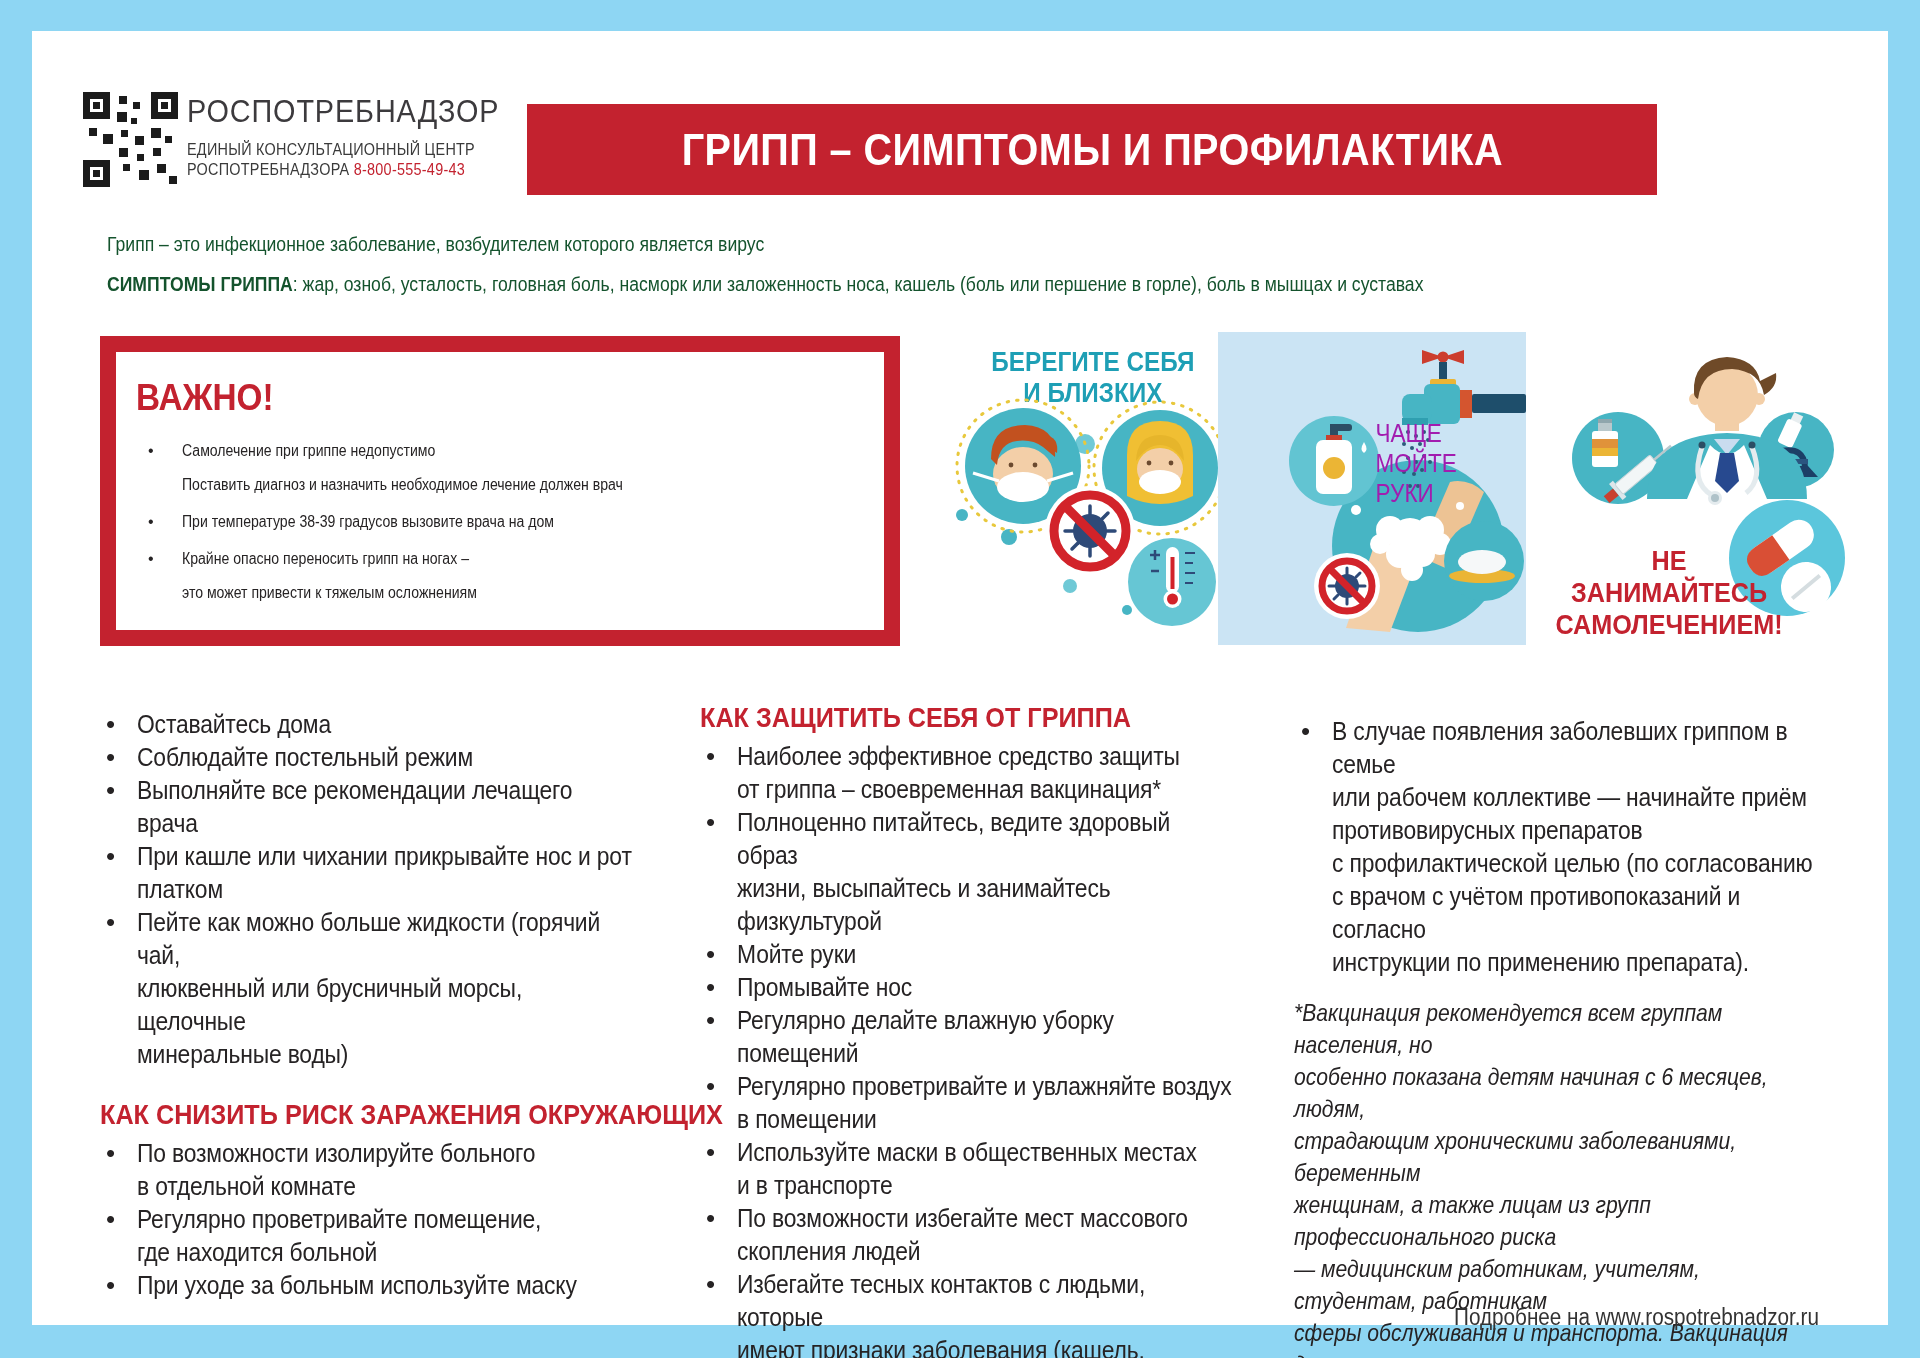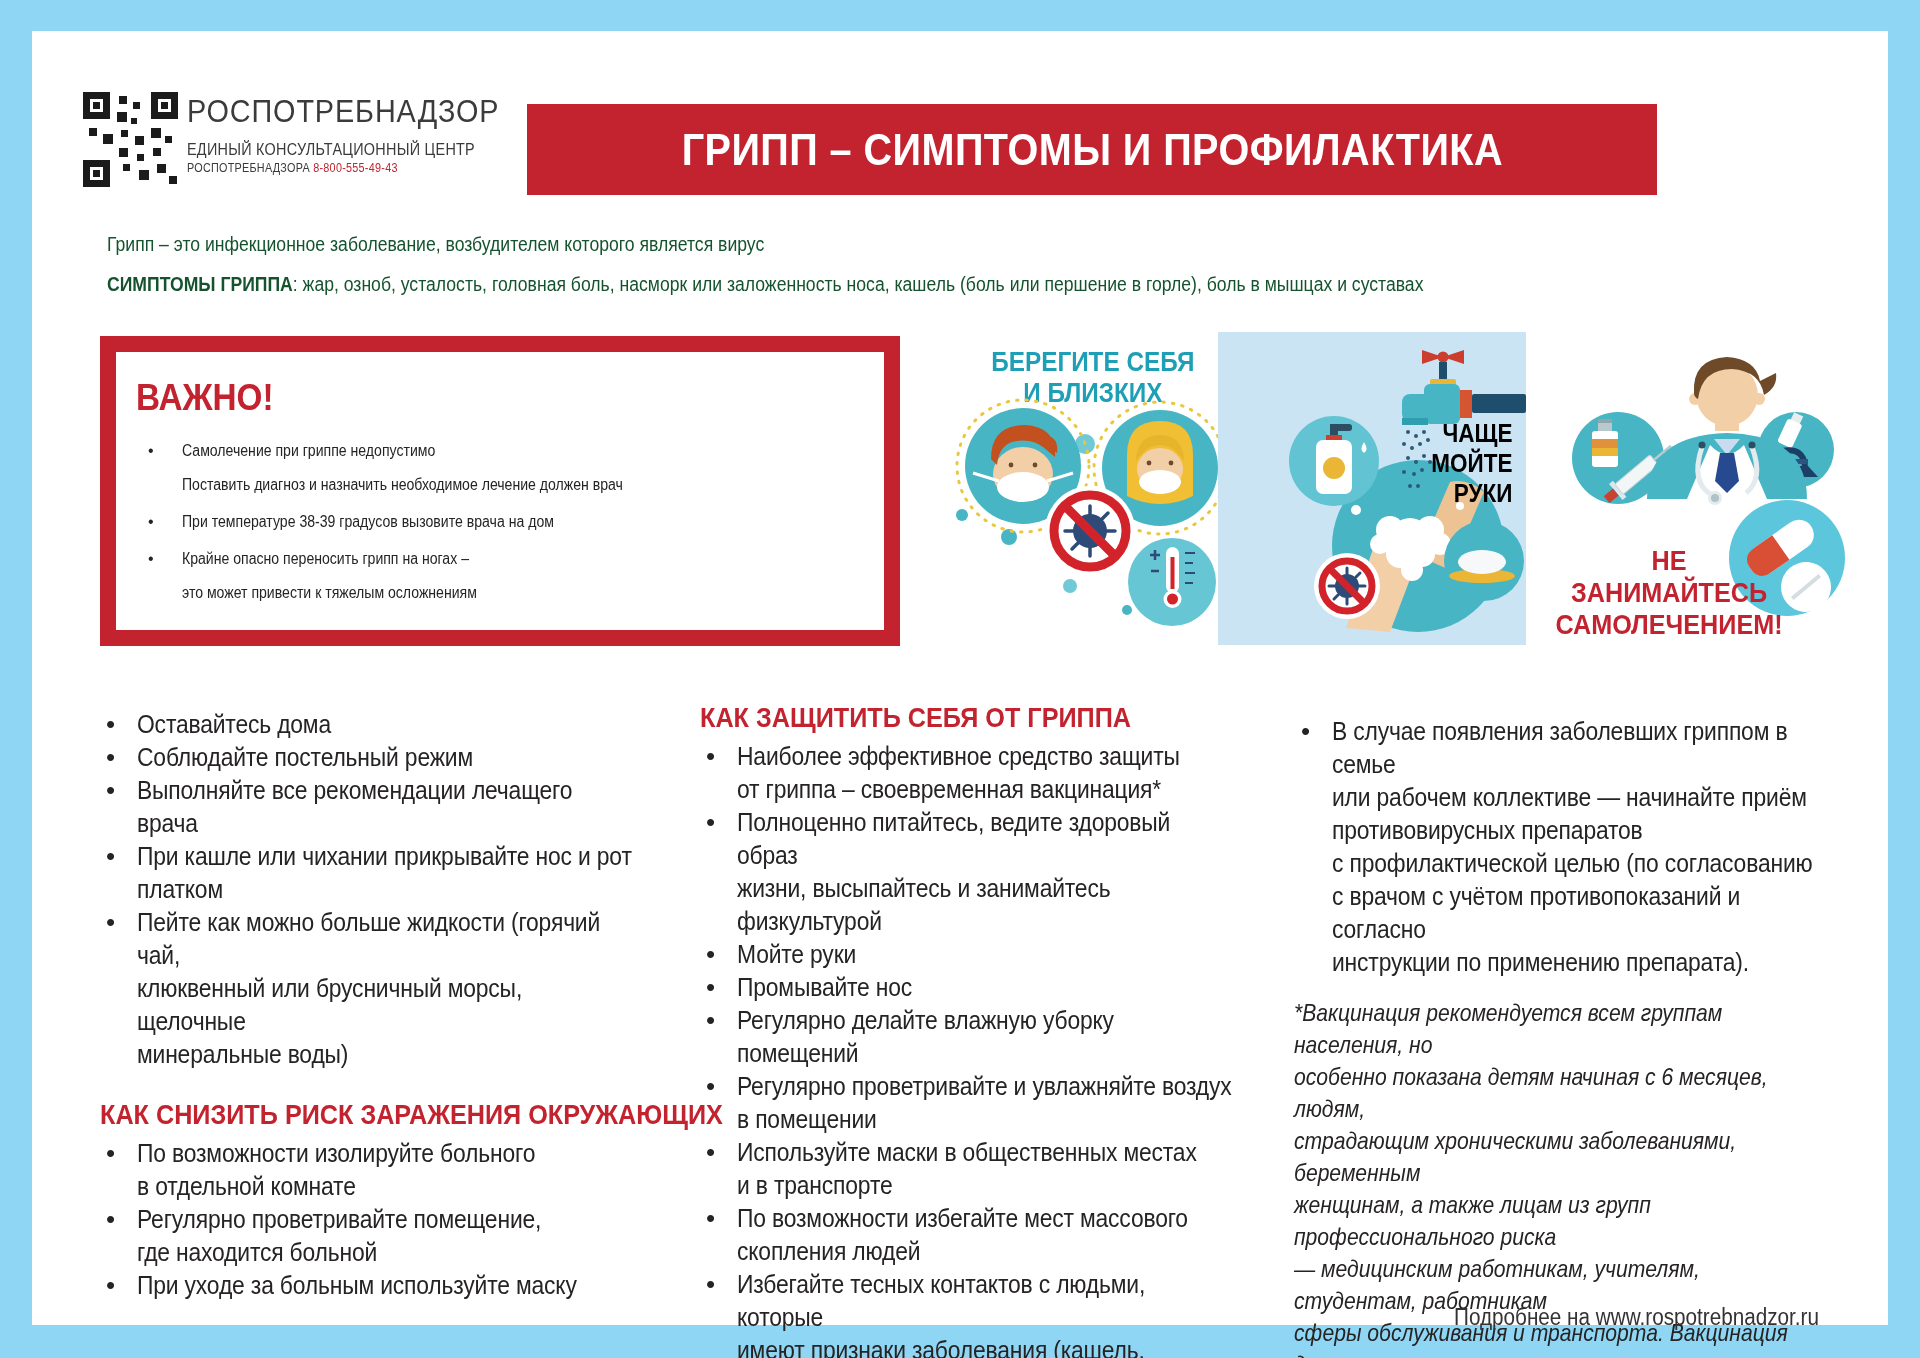--- a/index.html
+++ b/index.html
@@ -18,21 +18,21 @@
   .cond-c{transform:scaleX(.9);transform-origin:50% 50%;display:inline-block;white-space:pre-line;}
   .condh{transform:scaleX(.9);transform-origin:0 50%;display:inline-block;white-space:nowrap;}
 
   
   #qr{left:51px;top:61px;width:95px;height:95px;background:#fff;}
   .qr-eye{position:absolute;width:27px;height:27px;border:7px solid #1b1b1b;box-sizing:border-box;}
   .qr-eye:after{content:"";position:absolute;inset:3px;background:#1b1b1b;}
   .qr-dot{position:absolute;background:#1b1b1b;}
   #org-title{left:155px;top:62px;font-size:32px;color:#3c3a3d;letter-spacing:1px;}
   #org-sub1{left:155px;top:110px;font-size:16px;color:#3a3a3a;letter-spacing:.3px;}
-  #org-sub2{left:155px;top:130px;font-size:12px;color:#3a3a3a;letter-spacing:.3px;}
+  #org-sub2{left:155px;top:130px;font-size:16px;color:#3a3a3a;letter-spacing:.3px;}
   #org-phone{color:#C3222F;}
   #banner{left:495px;top:73px;width:1130px;height:91px;background:#C3222F;text-align:center;line-height:91px;text-decoration:underline;}
   #banner .t{font-size:44px;font-weight:bold;color:#fff;letter-spacing:.5px;}
 
   
   #intro{left:75px;top:196px;width:1760px;font-size:20px;color:#14532d;line-height:34px;}
   #intro .l2{margin-top:6px;}
   #intro b{font-weight:bold;}
 
   
@@ -44,22 +44,22 @@
   #important li:before{content:"\2022";position:absolute;left:32px;top:0;color:#262324;}
 
   
   #care{left:905px;top:300px;width:312px;height:346px;}
   #care .title{position:absolute;left:0;top:16px;width:100%;text-align:center;
     font-size:27px;font-weight:bold;color:#1E9FB5;line-height:31px;}
   #care svg{position:absolute;left:0;top:64px;}
 
   #wash{left:1186px;top:301px;width:308px;height:313px;background:#CBE4F4;}
   #wash svg{position:absolute;inset:0;}
-  #wash .title{position:absolute;left:150px;top:86px;width:152px;text-align:right;
-    font-size:25px;font-weight:bold;color:#000000;line-height:30px;}
+  #wash .title{position:absolute;left:150px;top:86px;width:152px;text-align:left;
+    font-size:25px;font-weight:normal;color:#a21caf;line-height:30px;}
 
   #doctor{left:1508px;top:288px;width:380px;height:345px;}
   #doctor svg{position:absolute;inset:0;}
   #doctor .warning{position:absolute;left:0;top:226px;width:258px;text-align:center;
     font-size:28px;font-weight:bold;color:#C3222F;line-height:32px;}
 
   
   .col{color:#262324;}
   .col h3{margin:0;font-size:28px;line-height:32px;color:#C3222F;font-weight:bold;}
   .col ul{list-style:none;margin:6px 0 0 0;padding:0;}

